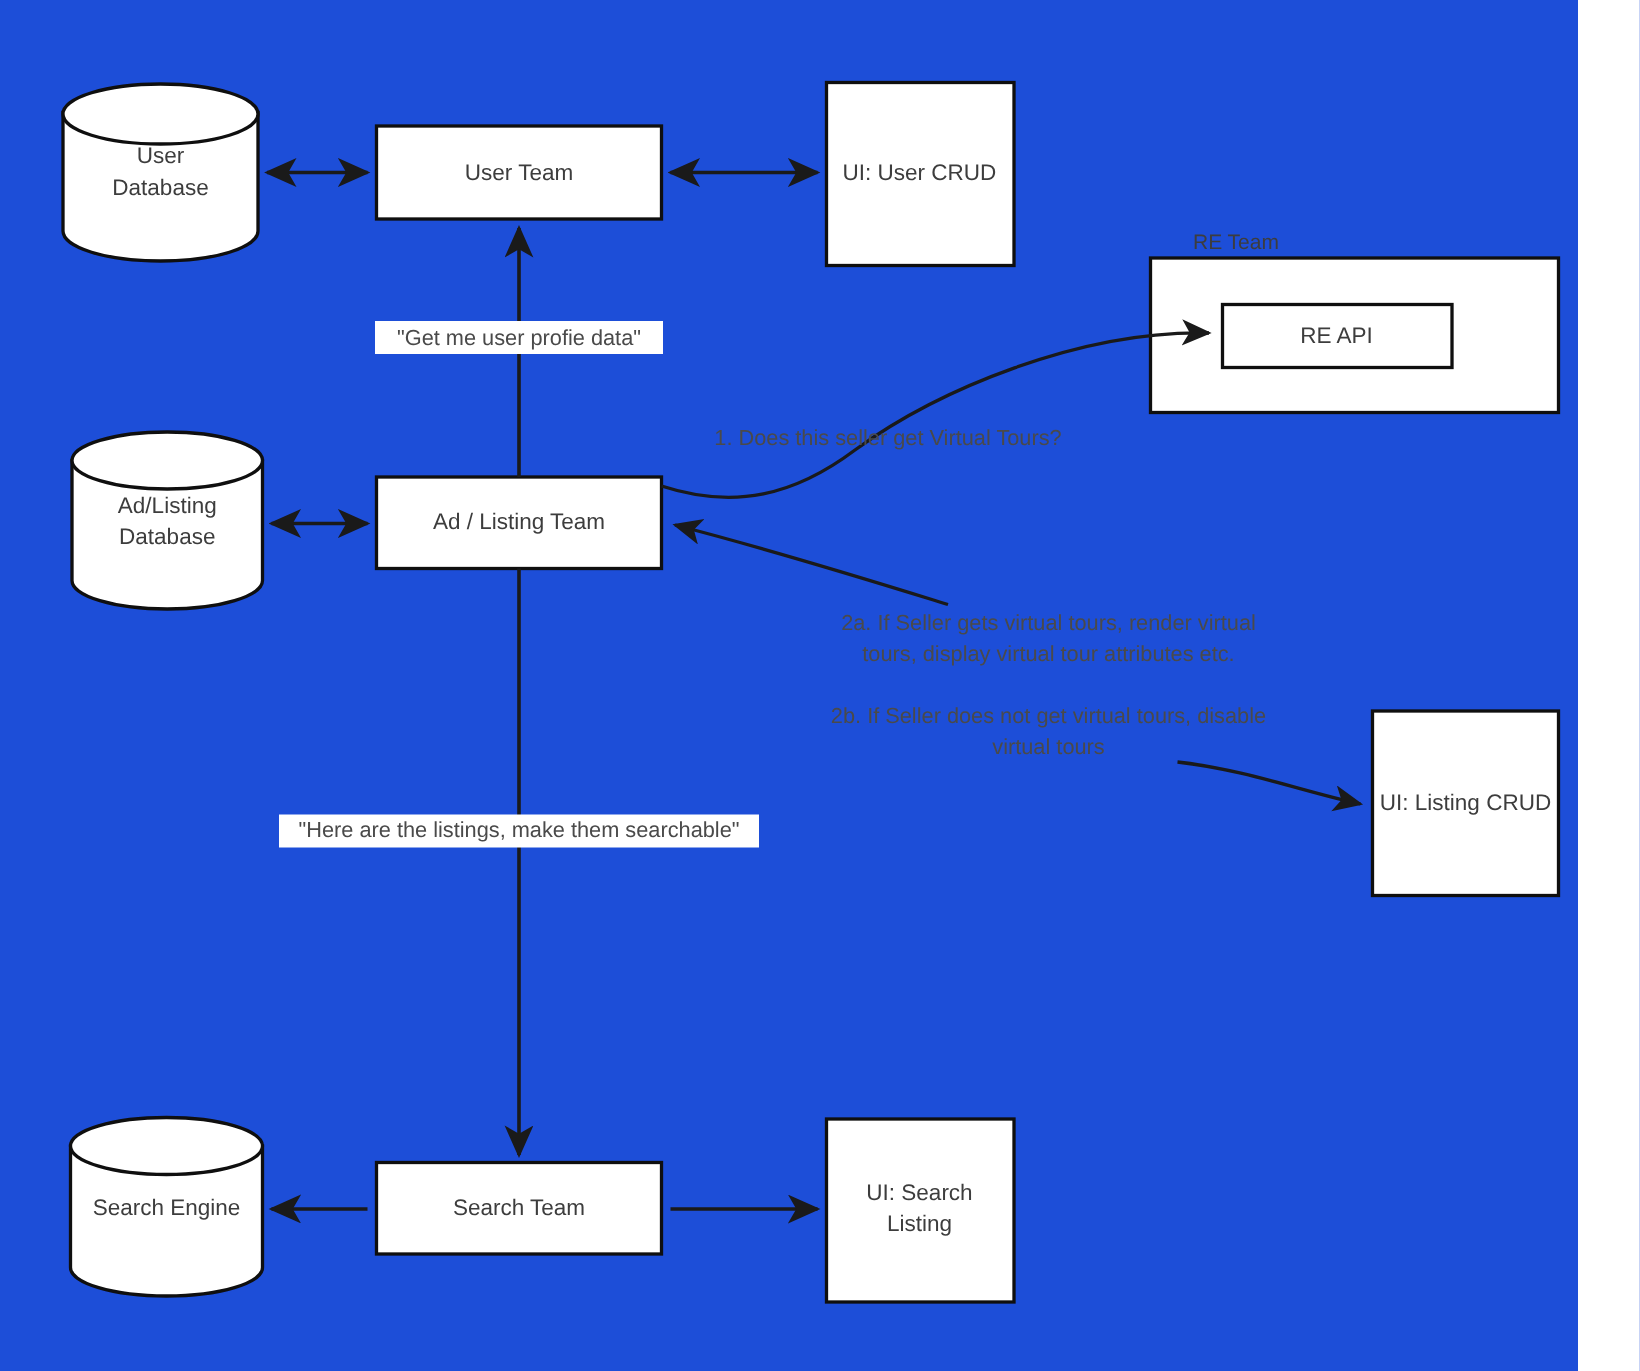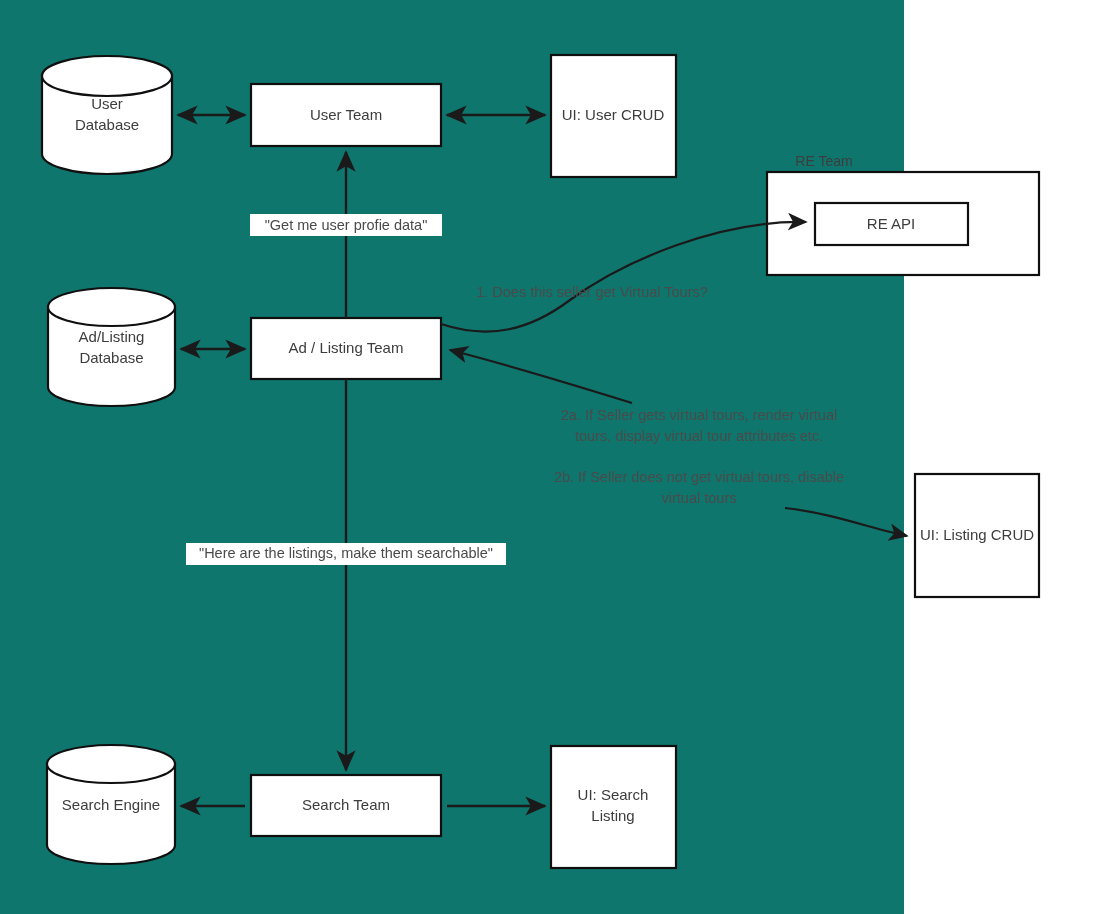--- a/index.html
+++ b/index.html
@@ -8,23 +8,23 @@
     background: #ffffff;
   }
   body {
     width: 1093px;
     height: 914px;
     font-family: "Liberation Sans", sans-serif;
     overflow: hidden;
   }
   #diagram-root {
     position: relative;
-    width: 904px;
+    width: 1052px;
     height: 914px;
-    background: #0f766e;
+    background: #1d4ed8;
   }
   svg#diagram {
     display: block;
     width: 1093px;
     height: 914px;
   }
   .shape-stroke {
     fill: #ffffff;
     stroke: #0f0f0f;
     stroke-width: 2.2;

